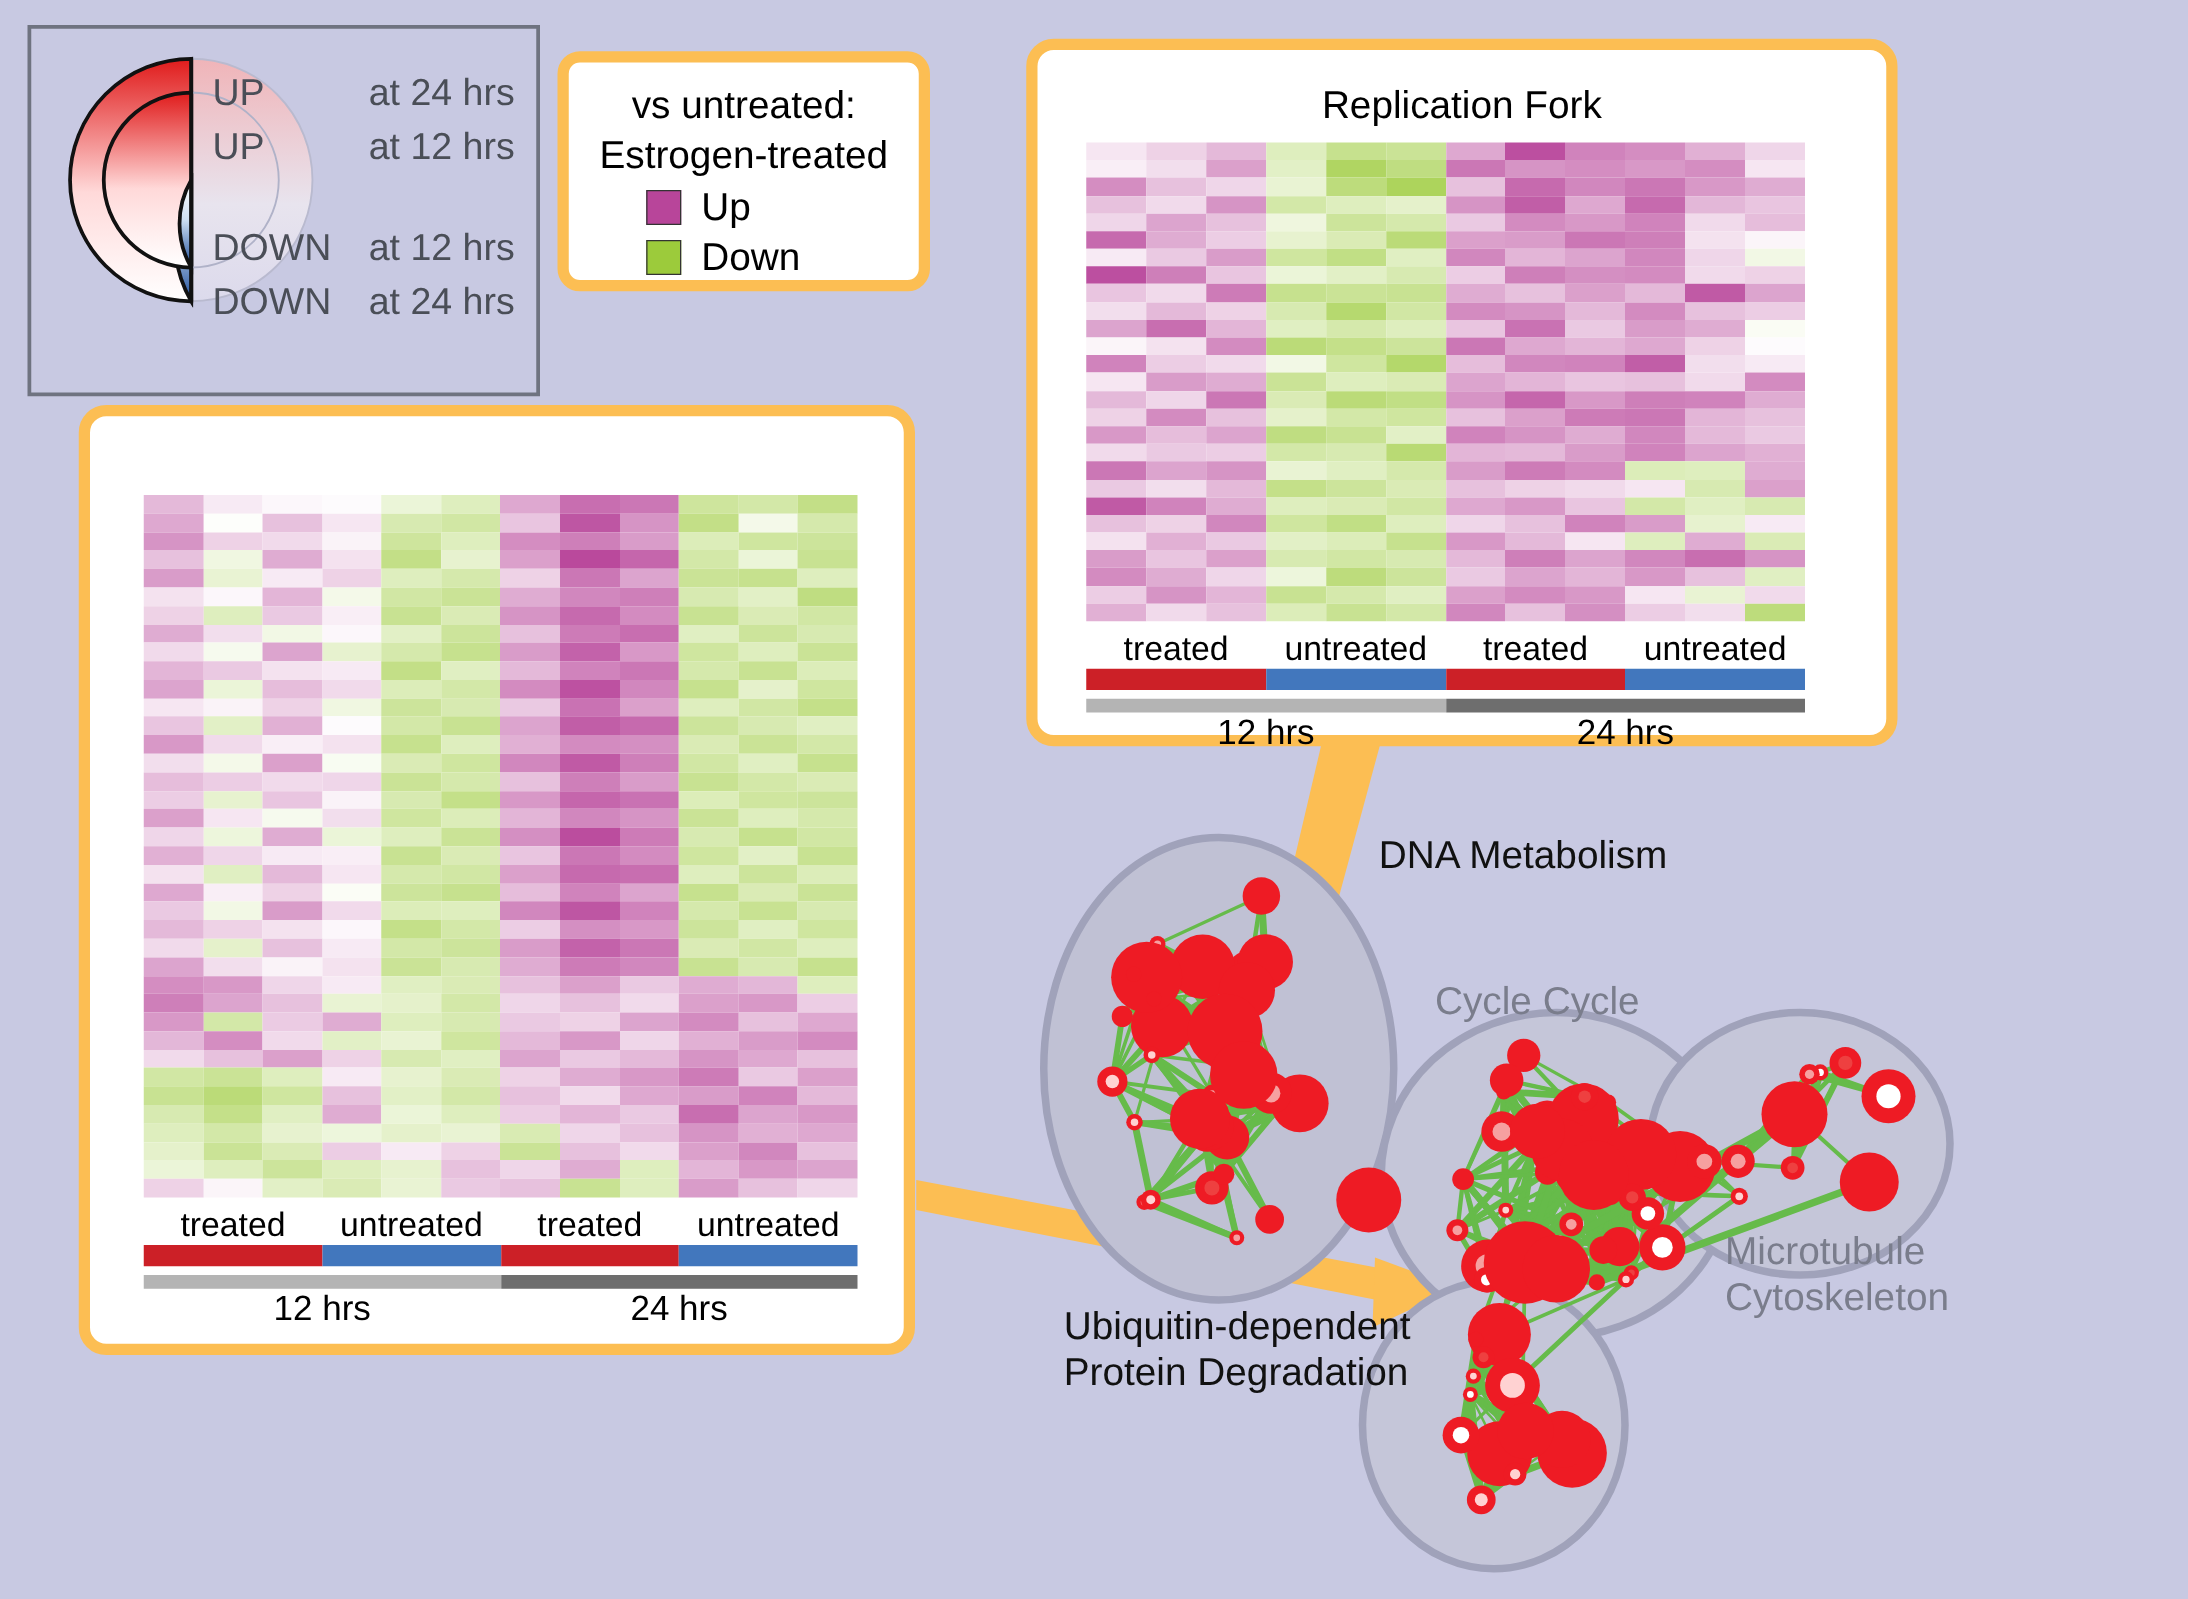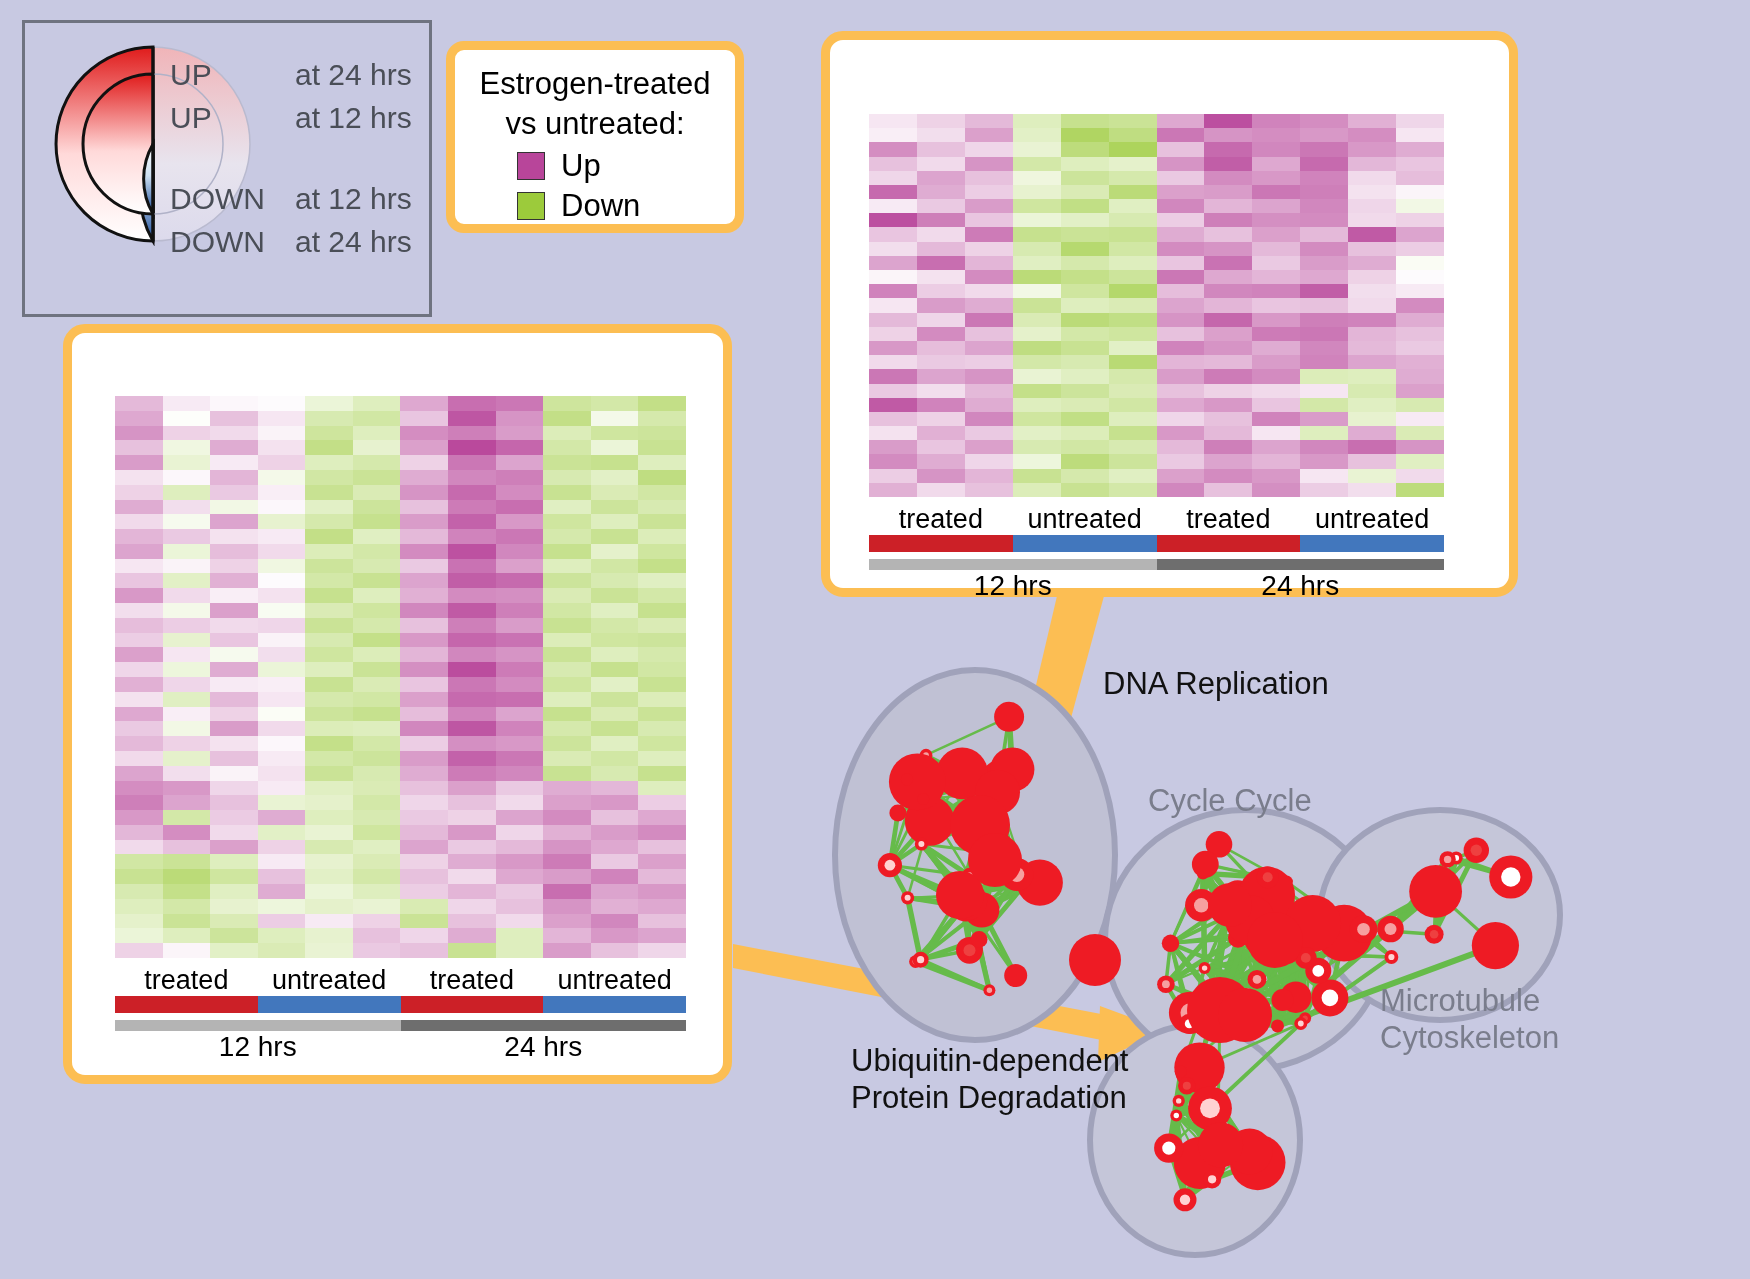--- a/index.html
+++ b/index.html
@@ -125,41 +125,42 @@
       </div>
       <div class="wheel-row">
         <span class="k">DOWN</span>
         <span class="v">at 24 hrs</span>
       </div>
     </div>
   </div>
 
   <div id="key-box">
     <div id="key-title">
+      <div>vs untreated:</div>
       <div>Estrogen-treated</div>
-      <div>vs untreated:</div>
     </div>
     <div class="key-row">
       <span class="key-sw" style="background:#b8459a"></span>
       <span class="key-lb">Up</span>
     </div>
     <div class="key-row">
       <span class="key-sw" style="background:#9ccb3b"></span>
       <span class="key-lb">Down</span>
     </div>
   </div>
 
   <svg style="position:absolute;left:0;top:0;width:1750px;height:1279px;pointer-events:none">
     <path d="M1057 596 L1104 596 L1038 840 L1002 830 Z" fill="#fcbe53"></path>
     <path d="M1008 808 L1052 864 L975 872 Z" fill="#fcbe53"></path>
     <path d="M733 944 L1122 1018 L1122 1044 L733 968 Z" fill="#fcbe53"></path>
     <path d="M1100 1006 L1165 1030 L1098 1062 Z" fill="#fcbe53"></path>
   </svg>
 
   <div class="panel" id="panel-rep">
+    <div class="panel-title" id="rep-title">Replication Fork</div>
     <div class="hm" id="hm-rep" style="position: absolute; left: 39px; top: 74px; width: 575px; height: 383px; grid-template-columns: repeat(12, 1fr); grid-template-rows: repeat(27, 1fr);">
         <div style="background:rgb(246,230,242)"></div>
         <div style="background:rgb(238,210,230)"></div>
         <div style="background:rgb(228,185,217)"></div>
         <div style="background:rgb(222,238,190)"></div>
         <div style="background:rgb(198,225,142)"></div>
         <div style="background:rgb(202,227,150)"></div>
         <div style="background:rgb(222,168,208)"></div>
         <div style="background:rgb(188,79,160)"></div>
         <div style="background:rgb(208,131,188)"></div>
@@ -1604,20 +1605,20 @@
         <circle cx="205.0" cy="250.0" r="27.0" fill="#ee1b24"></circle>
         <circle cx="170.0" cy="285.0" r="24.0" fill="#ee1b24"></circle>
         <circle cx="460.0" cy="310.0" r="25.0" fill="#ee1b24"></circle>
         <circle cx="485.0" cy="330.0" r="28.0" fill="#ee1b24"></circle>
         <circle cx="430.0" cy="400.0" r="33.0" fill="#ee1b24"></circle>
         <circle cx="455.0" cy="405.0" r="27.0" fill="#ee1b24"></circle>
         <circle cx="440.0" cy="295.0" r="22.0" fill="#ee1b24"></circle>
       </g>
   </svg>
 
-  <div class="netlabel" id="lb-dna">DNA Replication</div>
+  <div class="netlabel" id="lb-dna">DNA Metabolism</div>
   <div class="netlabel" id="lb-cc">Cycle Cycle</div>
   <div class="netlabel" id="lb-ub">Ubiquitin-dependent
 Protein Degradation</div>
   <div class="netlabel" id="lb-mt">Microtubule
 Cytoskeleton</div>
 
 </div>
 
 </body></html>

